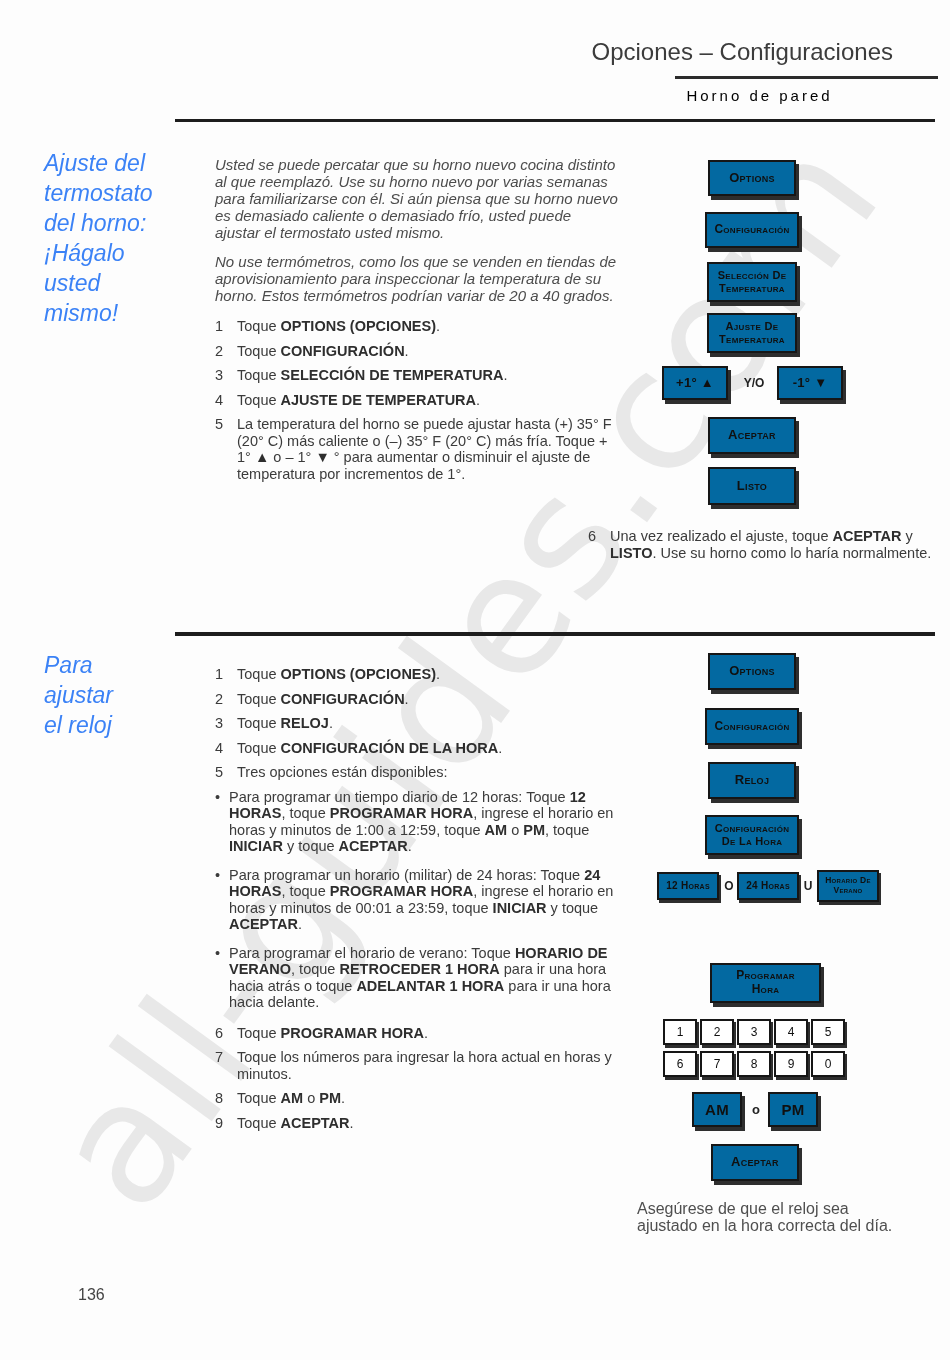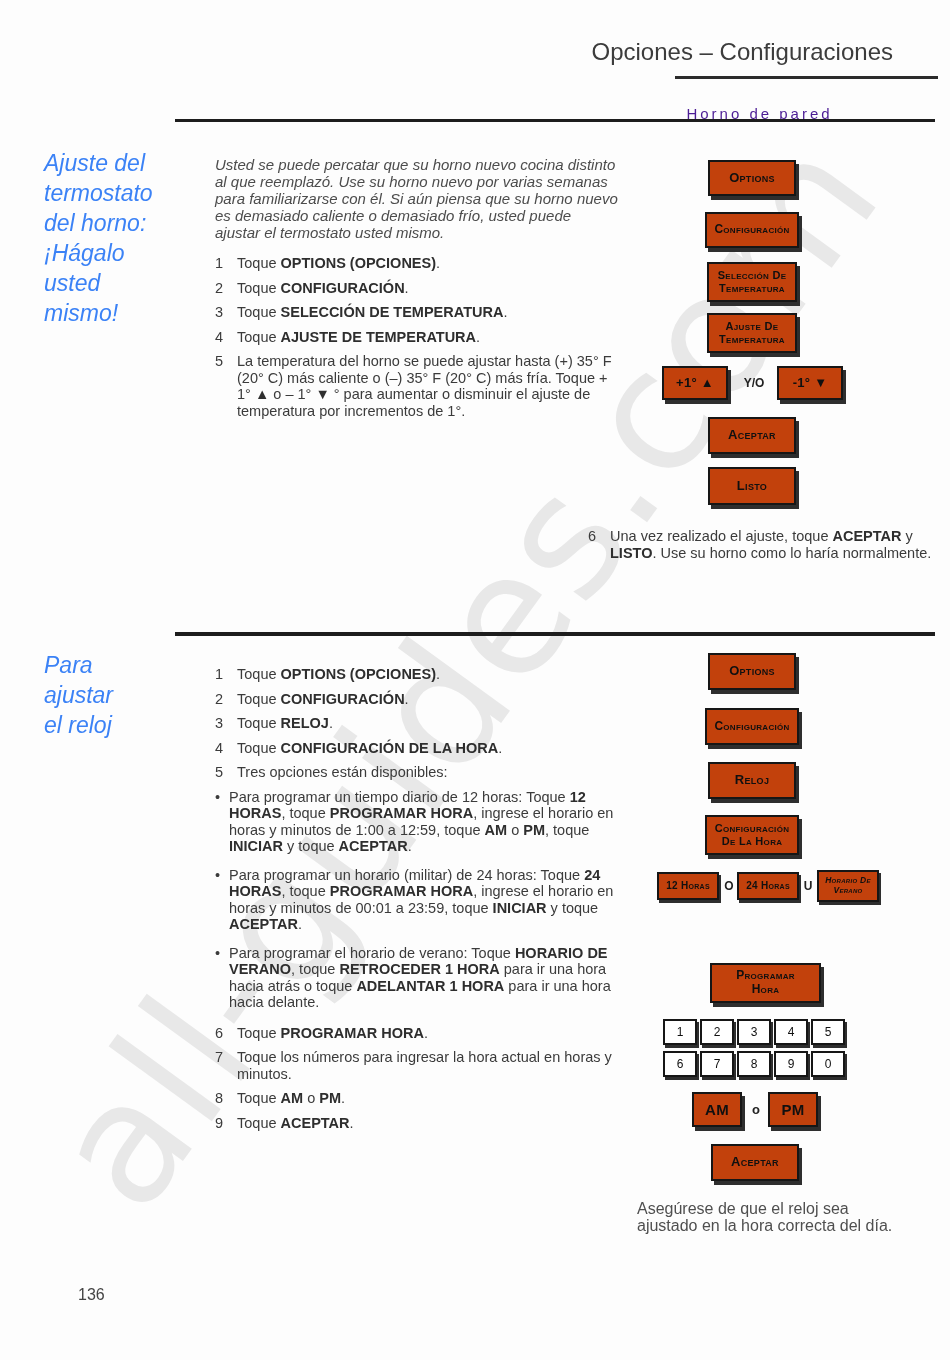--- a/index.html
+++ b/index.html
@@ -14,22 +14,22 @@
     color:rgba(90,90,90,0.13); white-space:nowrap; z-index:0;
     font-family:"DejaVu Sans", sans-serif;
   }
   .layer{position:relative; z-index:1;}
   
   .header-title{
     position:absolute; top:38px; right:57px; font-size:24px; color:#3c3c3c;
   }
   .header-underline{position:absolute; left:675px; top:76px; width:263px; height:3px; background:#2b2b2b;}
   .header-subtitle{
-    position:absolute; left:652px; top:105px; width:215px; text-align:center;
-    font-size:15px; letter-spacing:3px; color:#4c1d95;
+    position:absolute; left:652px; top:87px; width:215px; text-align:center;
+    font-size:15px; letter-spacing:3px; color:#000000;
   }
   .rule-top{position:absolute; left:175px; top:119px; width:760px; height:3px; background:#1d1d1d;}
   .rule-mid{position:absolute; left:175px; top:632px; width:760px; height:4px; background:#1d1d1d;}
   
   .side-heading{
     position:absolute; left:44px; width:172px; font-style:italic;
     font-size:23px; line-height:30px; color:#3b82f6;
   }
   .sh1{top:148px;} .sh2{top:650px;}
   
@@ -46,28 +46,28 @@
   b{font-weight:700; color:#2e2e2e;}
   
   .step6-block{position:absolute; left:588px; top:528px; width:360px; font-size:14.5px;}
   .clock-caption{
     position:absolute; left:637px; top:1200px; width:265px;
     font-size:16px; line-height:17px; color:#4f4f4f;
   }
   .page-number{position:absolute; left:38px; top:1286px; font-size:16px; color:#444444;margin-left:40px;}
   
   .btn{
-    position:absolute; background:#c2410c; border:2px solid #161616;
+    position:absolute; background:#0369a1; border:2px solid #161616;
     box-shadow:3px 4px 0 0 #2e2e2e; display:flex; align-items:center; justify-content:center;
     text-align:center; font-variant:small-caps; font-weight:700; font-size:13px;
     letter-spacing:0.3px; color:#101010; line-height:1.15; box-sizing:border-box;
   }
   .btn.two-line{font-size:11px;}
   .btn.tiny{font-size:10px; box-shadow:2px 3px 0 0 #2e2e2e;}
-  .btn.micro{font-size:8.5px; box-shadow:2px 3px 0 0 #2e2e2e;font-style:italic;}
+  .btn.micro{font-size:8.5px; box-shadow:2px 3px 0 0 #2e2e2e;}
   .btn.plain-caps{font-variant:normal;}
   .connector{
     position:absolute; font-size:12px; font-weight:600; color:#222222; text-align:center;
   }
   .key-row{display:flex; gap:3px; margin-bottom:6px;}
   .key{
     width:34px; height:26px; background:#fff; border:2px solid #161616;
     box-shadow:2px 3px 0 0 #2e2e2e; box-sizing:border-box;
     display:flex; align-items:center; justify-content:center; font-size:12px; color:#101010;
   }
@@ -84,20 +84,21 @@
 
     <div class="header-title">Opciones – Configuraciones</div>
     <div class="header-underline"></div>
     <div class="header-subtitle">Horno de pared</div>
     <div class="rule-top"></div>
 
     <div class="side-heading sh1">Ajuste del<br>termostato<br>del horno:<br>¡Hágalo<br>usted<br>mismo!</div>
 
     <div class="text-col tc1">
       <p class="para">Usted se puede percatar que su horno nuevo cocina distinto al que reemplazó. Use su horno nuevo por varias semanas para familiarizarse con él. Si aún piensa que su horno nuevo es demasiado caliente o demasiado frío, usted puede ajustar el termostato usted mismo.</p>
+      <p class="para">No use termómetros, como los que se venden en tiendas de aprovisionamiento para inspeccionar la temperatura de su horno. Estos termómetros podrían variar de 20 a 40 grados.</p>
       <div class="steps">
           <div class="step">
             <div class="step-num">1</div>
             <div class="step-body"><span>Toque </span><b>OPTIONS (OPCIONES)</b><span>.</span></div>
           </div>
           <div class="step">
             <div class="step-num">2</div>
             <div class="step-body"><span>Toque </span><b>CONFIGURACIÓN</b><span>.</span></div>
           </div>
           <div class="step">

